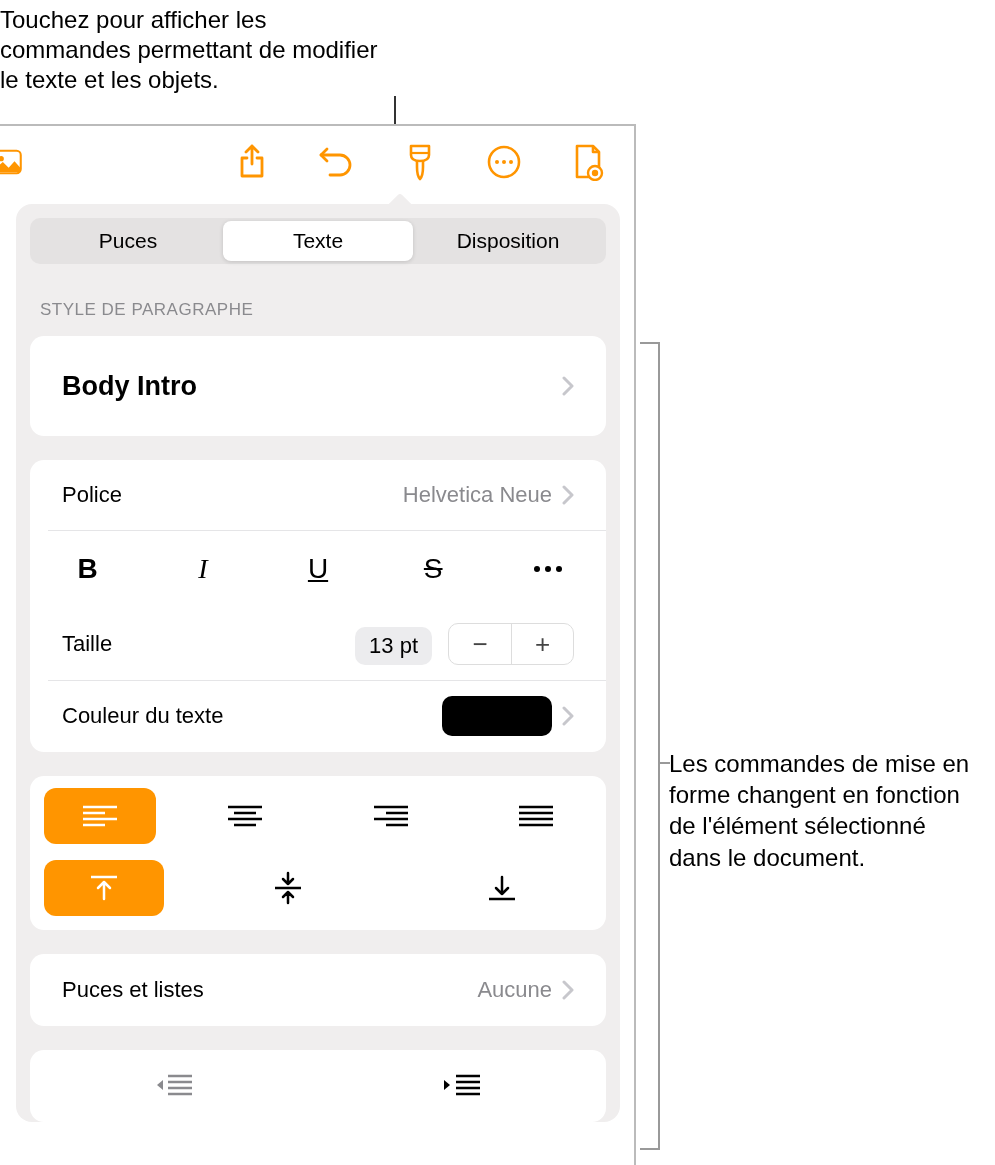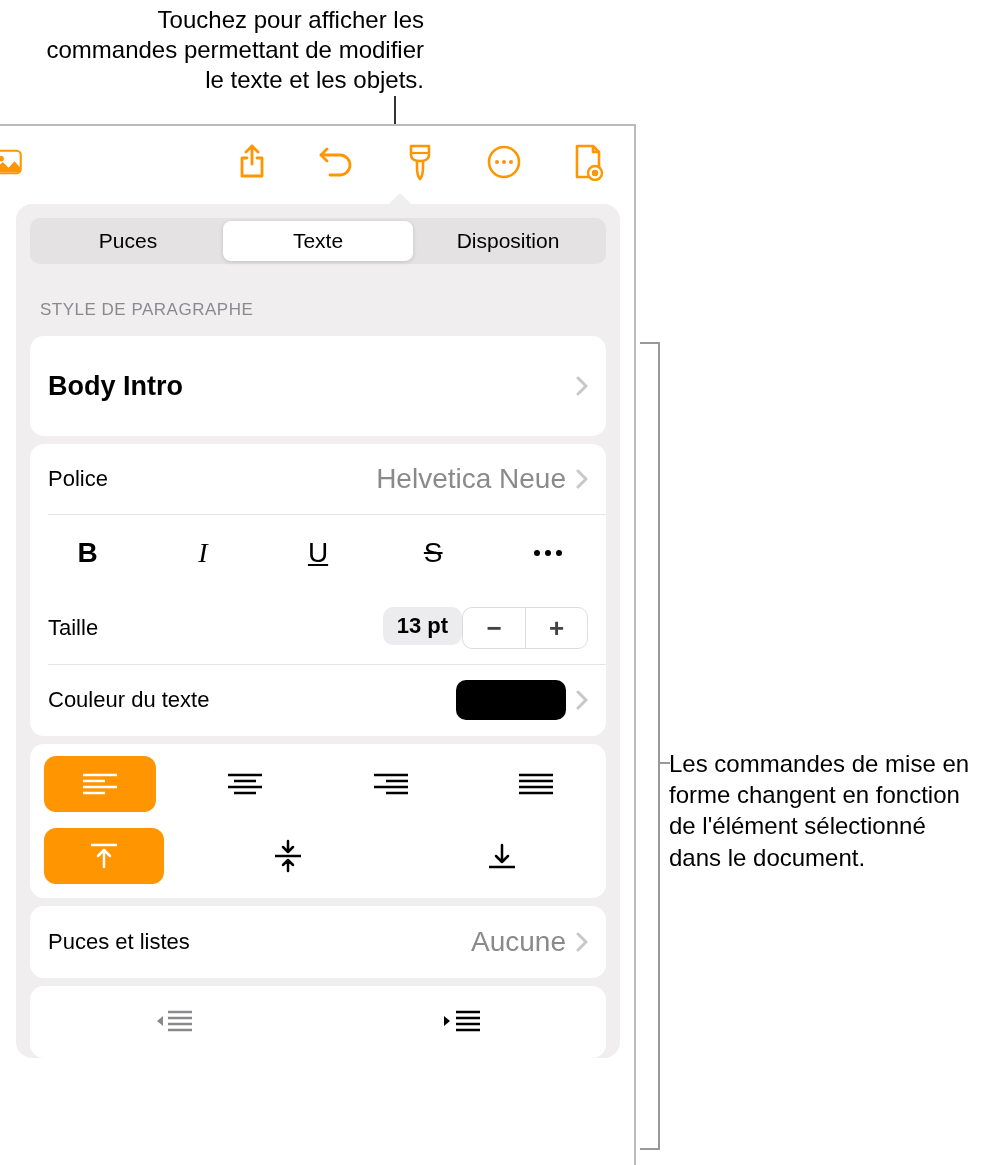--- a/index.html
+++ b/index.html
@@ -11,22 +11,21 @@
       position: relative;
       color: #000;
     }
     .top-callout {
       position: absolute;
       top: 5px;
       left: 0;
       width: 400px;
       font-size: 24px;
       line-height: 1.25;
-      text-align: right;
-      margin-left: 24px;
+      text-align: left;
     }
     .callout-line-top {
       position: absolute;
       top: 96px;
       left: 394px;
       width: 2px;
       height: 60px;
       background: #333;
     }
     .device-frame {
@@ -122,42 +121,42 @@
     }
     .card {
       background: #fff;
       border-radius: 14px;
       overflow: hidden;
     }
     .row {
       display: flex;
       align-items: center;
       min-height: 62px;
-      padding: 0 18px;
+      padding: 0 32px;
       position: relative;
     }
     .row + .row::before {
       content: "";
       position: absolute;
       top: 0;
       left: 18px;
       right: 0;
       height: 1px;
       background: #e5e5e7;
     }
     .row-label {
       font-size: 22px;
       flex: 1;
     }
     .row-label.bold {
       font-size: 27px;
       font-weight: 700;
     }
     .row-value {
-      font-size: 28px;
+      font-size: 22px;
       color: #8a8a8e;
       padding-right: 10px;
     }
     .chev {
       color: #c7c7cc;
     }
     .style-btns {
       display: flex;
       align-items: center;
       justify-content: space-around;
@@ -176,23 +175,22 @@
     .sbtn {
       flex: 1;
       display: flex;
       align-items: center;
       justify-content: center;
       font-size: 28px;
       height: 100%;
     }
     .stepper-group {
       display: flex;
-      align-items: flex-start;
-      gap: 0;
-      font-weight: bold;
+      align-items: flex-end;
+      gap: 16px;
     }
     .size-pill {
       background: #ececee;
       border-radius: 10px;
       padding: 6px 14px;
       font-size: 22px;
     }
     .stepper {
       display: flex;
       border: 1px solid #ddd;
@@ -209,21 +207,21 @@
       color: #444;
     }
     .step + .step { border-left: 1px solid #ddd; }
     .color-swatch {
       width: 110px;
       height: 40px;
       background: #000;
       border-radius: 10px;
       margin-right: 10px;
     }
-    .card.spaced { margin-top: 8px; }
+    .card.spaced { margin-top: 24px; }
     .align-row {
       display: flex;
       align-items: center;
       gap: 34px;
       padding: 12px 14px;
     }
     .align-row + .align-row { padding-top: 4px; padding-bottom: 14px; }
     .abtn {
       flex: 1;
       height: 56px;

